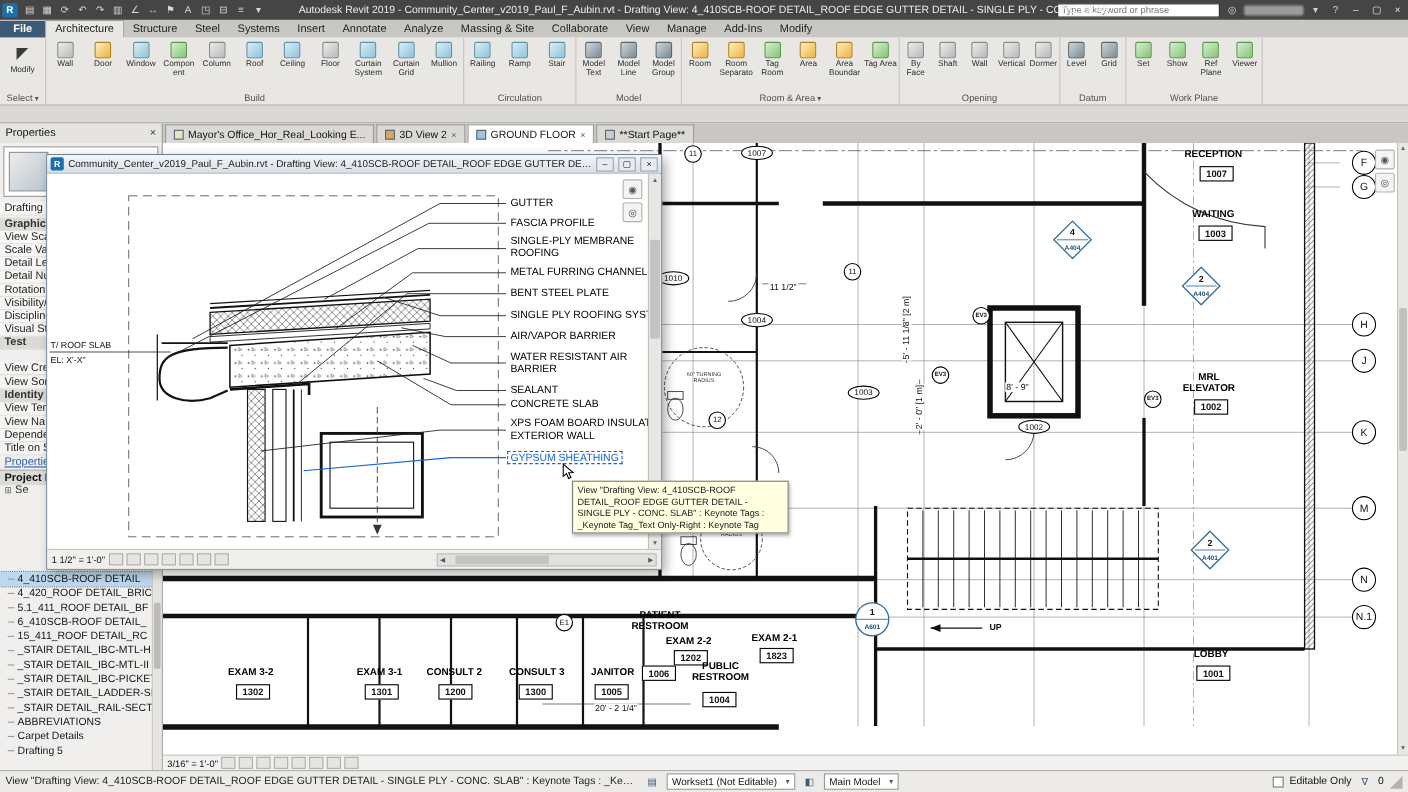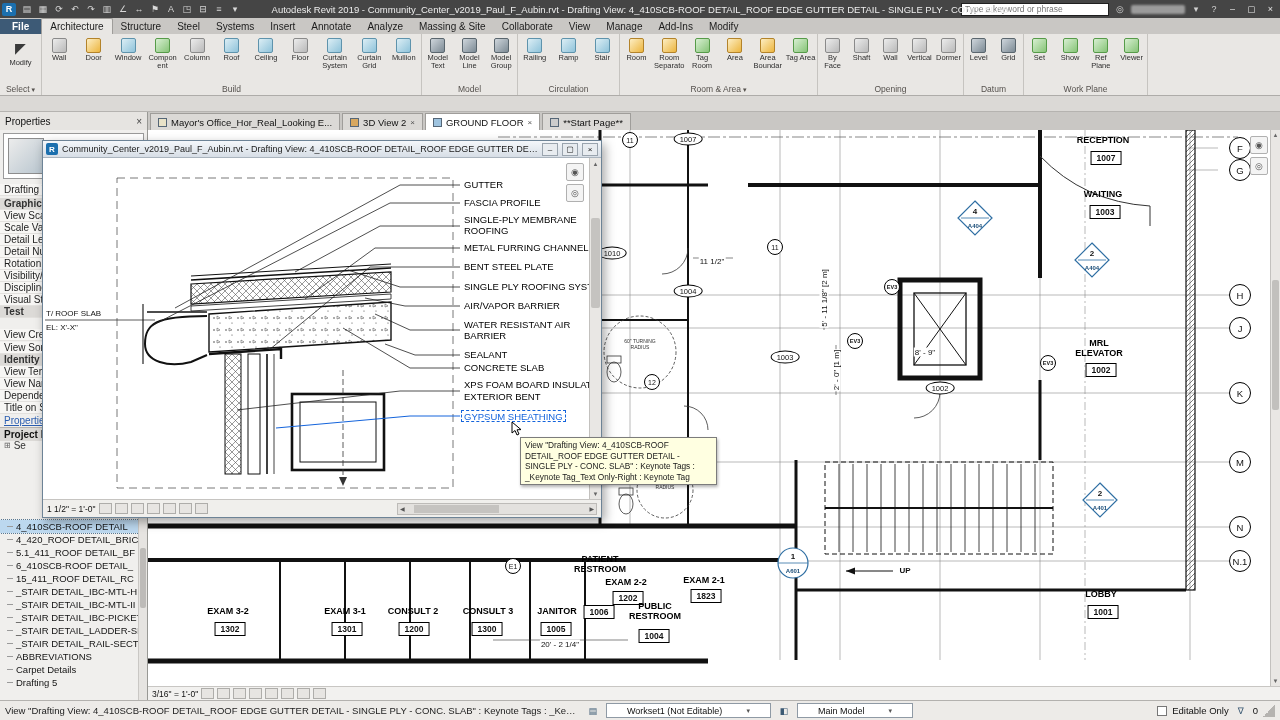--- a/index.html
+++ b/index.html
@@ -130,21 +130,21 @@
   .wm-logo{width:62px;height:58px;position:relative;flex:none}
   .wm-bar{position:absolute;height:13px;background:#2db45e;transform:skewX(-16deg);border-radius:1px}
   .wm-notch{position:absolute;width:13px;height:13px;background:#188a43;transform:skewX(-16deg);border-radius:1px}
   .wm-text{font-size:36px;font-weight:bold;color:#9c9c9c;letter-spacing:1px;line-height:58px}
   .wm-com{width:24px;height:24px;border-radius:50%;background:#2db45e;color:#fff;font-size:7.5px;display:flex;align-items:center;justify-content:center;margin-left:-8px;margin-top:32px;flex:none}
 
   
   .statusbar{position:absolute;left:0;top:700px;right:0;height:20px;background:#edebe8;border-top:1px solid #b3b1ae;display:flex;align-items:center;font-size:9.5px;padding:0 5px;gap:6px;z-index:70}
   .sb-text{white-space:nowrap;overflow:hidden;text-overflow:ellipsis;max-width:575px;color:#222}
   .sb-ico{width:14px;height:14px;display:flex;align-items:center;justify-content:center;font-size:9px;color:#3c5a74}
-  .sb-select{height:15px;border:1px solid #8f9aa5;background:#fff;display:flex;align-items:center;font-size:9px;padding:0 20px;gap:24px;cursor:pointer;white-space:nowrap}
+  .sb-select{height:15px;border:1px solid #8f9aa5;background:#fff;display:flex;align-items:center;font-size:9px;padding:0 4px;gap:8px;cursor:pointer;white-space:nowrap}
   .sb-car{font-size:7px;color:#555}
   .sb-right{margin-left:auto;display:flex;align-items:center;gap:5px}
   .cbx{width:10px;height:10px;border:1px solid #777;background:#fff;flex:none}
   .grip{width:12px;height:12px;background:
     linear-gradient(135deg,transparent 50%,#b5b3b0 50%);flex:none}
 </style>
 </head>
 <body>
 
 <div class="screen">
@@ -247,53 +247,53 @@
             <span class="ricon teal"></span>
             <span class="rlabel">Curtain Grid</span>
           </div>
         <div class="rtool">
             <span class="ricon teal"></span>
             <span class="rlabel">Mullion</span>
           </div>
       </div>
       <div class="rgl">Build</div>
     </div>
+    <div class="rgroup" style="width:102px">
+      <div class="rtools">
+        <div class="rtool">
+            <span class="ricon teal"></span>
+            <span class="rlabel">Railing</span>
+          </div>
+        <div class="rtool">
+            <span class="ricon teal"></span>
+            <span class="rlabel">Ramp</span>
+          </div>
+        <div class="rtool">
+            <span class="ricon teal"></span>
+            <span class="rlabel">Stair</span>
+          </div>
+      </div>
+      <div class="rgl">Circulation</div>
+    </div>
     <div class="rgroup" style="width:96px">
       <div class="rtools">
         <div class="rtool">
             <span class="ricon dark"></span>
             <span class="rlabel">Model Text</span>
           </div>
         <div class="rtool">
             <span class="ricon dark"></span>
             <span class="rlabel">Model Line</span>
           </div>
         <div class="rtool">
             <span class="ricon dark"></span>
             <span class="rlabel">Model Group</span>
           </div>
       </div>
       <div class="rgl">Model</div>
-    </div>
-    <div class="rgroup" style="width:102px">
-      <div class="rtools">
-        <div class="rtool">
-            <span class="ricon teal"></span>
-            <span class="rlabel">Railing</span>
-          </div>
-        <div class="rtool">
-            <span class="ricon teal"></span>
-            <span class="rlabel">Ramp</span>
-          </div>
-        <div class="rtool">
-            <span class="ricon teal"></span>
-            <span class="rlabel">Stair</span>
-          </div>
-      </div>
-      <div class="rgl">Circulation</div>
     </div>
     <div class="rgroup" style="width:198px">
       <div class="rtools">
         <div class="rtool">
             <span class="ricon warm"></span>
             <span class="rlabel">Room</span>
           </div>
         <div class="rtool">
             <span class="ricon warm"></span>
             <span class="rlabel">Room Separator</span>
@@ -728,21 +728,21 @@
         <div class="fw-label" style="top:67px">ROOFING</div>
         <div class="fw-label" style="top:84px">METAL FURRING CHANNEL</div>
         <div class="fw-label" style="top:103px">BENT STEEL PLATE</div>
         <div class="fw-label" style="top:123px">SINGLE PLY ROOFING SYSTEM</div>
         <div class="fw-label" style="top:142px">AIR/VAPOR BARRIER</div>
         <div class="fw-label" style="top:161px">WATER RESISTANT AIR</div>
         <div class="fw-label" style="top:172px">BARRIER</div>
         <div class="fw-label" style="top:191px">SEALANT</div>
         <div class="fw-label" style="top:204px">CONCRETE SLAB</div>
         <div class="fw-label" style="top:221px">XPS FOAM BOARD INSULATION</div>
-        <div class="fw-label" style="top:233px">EXTERIOR BENT</div>
+        <div class="fw-label" style="top:233px">EXTERIOR WALL</div>
         <div class="fw-label sel" style="top:252px">GYPSUM SHEATHING</div>
         <div class="fw-nav">
           <div class="nav-btn">◉</div>
           <div class="nav-btn">◎</div>
         </div>
       </div>
       <div class="fw-vscroll">
         <div class="arr">▲</div>
         <div class="fw-vthumb"></div>
         <div class="arr dn">▼</div>

